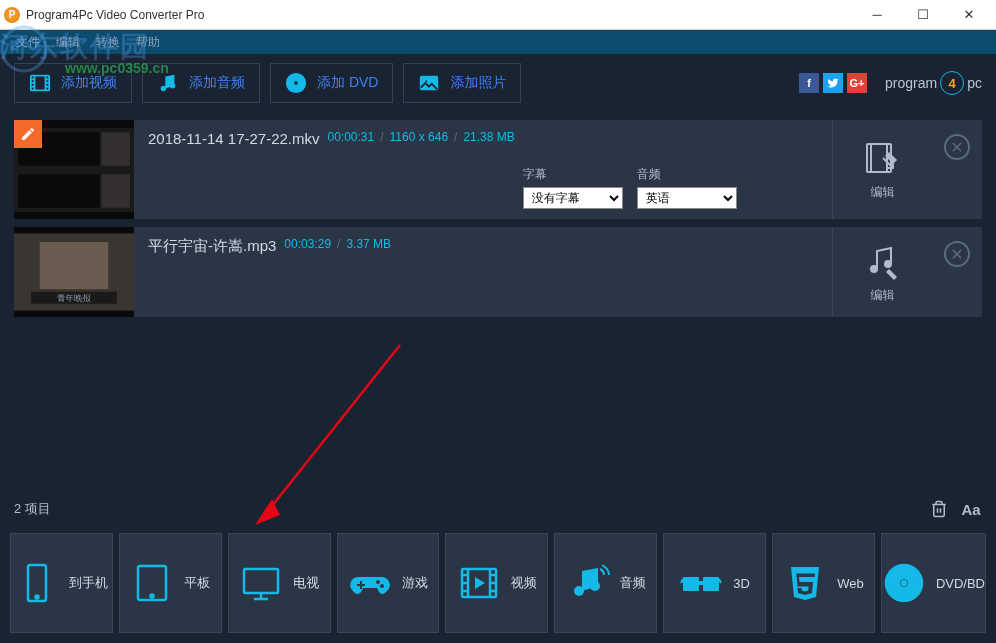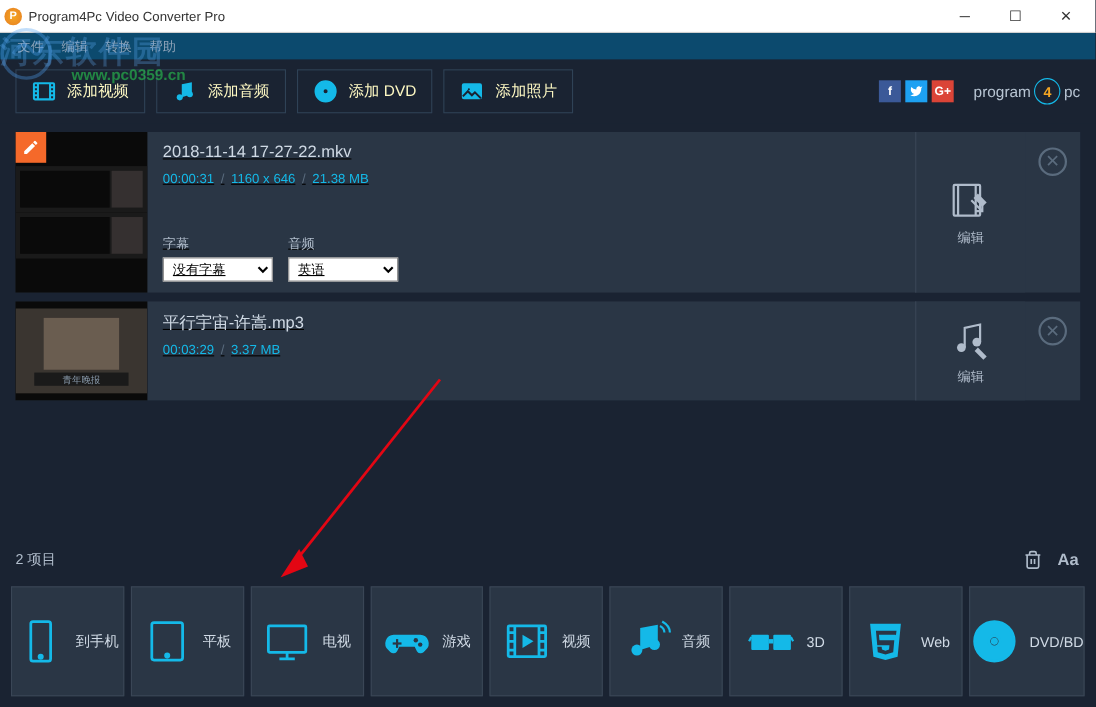--- a/index.html
+++ b/index.html
@@ -13,35 +13,35 @@
 
 .menubar { height: 24px; background: #0c4a6e; display: flex; align-items: center; padding-left: 16px; gap: 16px; position: relative; }
 .menubar-item { font-size: 12px; color: #8fa3b8; cursor: pointer; }
 .watermark { position: absolute; left: 0; top: 28px; font-size: 28px; color: rgba(100, 180, 255, 0.28); font-weight: bold; z-index: 10; pointer-events: none; letter-spacing: 2px; }
 .watermark-url { position: absolute; left: 65px; top: 60px; font-size: 14px; color: rgba(40, 200, 80, 0.6); font-weight: bold; z-index: 10; pointer-events: none; }
 .watermark-logo { position: absolute; left: 0; top: 25px; width: 48px; height: 48px; z-index: 9; pointer-events: none; }
 
 .toolbar { height: 58px; background: #1a2332; display: flex; align-items: center; padding: 0 14px; gap: 10px; }
 .toolbar-btn { height: 40px; padding: 0 14px; border: 1px solid #2f4256; background: transparent; display: flex; align-items: center; gap: 10px; cursor: pointer; }
 .toolbar-btn-icon { width: 22px; height: 22px; display: flex; align-items: center; justify-content: center; }
-.toolbar-btn-text { font-size: 14px; color: #fef9c3; }
+.toolbar-btn-text { font-size: 14px; color: #3b82f6; }
 .toolbar-spacer { flex: 1; }
 .social-icons { display: flex; gap: 4px; align-items: center; }
 .social-icon { width: 20px; height: 20px; display: flex; align-items: center; justify-content: center; font-size: 11px; color: #fff; font-weight: bold; }
 .fb { background: #3b5998; }
 .tw { background: #1da1f2; }
 .gp { background: #db4437; }
 .brand-logo { margin-left: 8px; font-size: 14px; color: #b8c5d3; display: flex; align-items: center; gap: 2px; }
 .brand-logo-circle { width: 24px; height: 24px; border: 1.5px solid #14b9e8; border-radius: 50%; display: inline-flex; align-items: center; justify-content: center; font-size: 13px; color: #f5a623; font-weight: bold; margin: 0 1px; }
 
 .content { padding: 8px 14px; display: flex; flex-direction: column; gap: 8px; }
 .file-row { display: flex; align-items: stretch; background: #2a3645; }
 .file-thumb { width: 120px; height: auto; background: #0a0a0a; flex-shrink: 0; position: relative; display: flex; align-items: center; justify-content: center; overflow: hidden; }
 .thumb-edit-badge { position: absolute; top: 0; left: 0; width: 28px; height: 28px; background: #f5692a; display: flex; align-items: center; justify-content: center; }
-.file-info { flex: 1; padding: 10px 14px; display: flex; flex-direction: column; gap: 8px; text-decoration: underline; }
+.file-info { flex: 1; padding: 10px 14px; display: flex; flex-direction: row; gap: 8px; }
 .file-title { font-size: 15px; color: #d0dae5; }
 .file-meta { font-size: 12px; color: #14b9e8; display: flex; gap: 6px; }
 .file-meta-sep { color: #5a6b7d; }
 .file-controls { display: flex; gap: 14px; }
 .file-control-group { display: flex; flex-direction: column; gap: 4px; margin-top: 36px; }
 .file-control-label { font-size: 12px; color: #b0bccb; }
 .file-select { width: 100px; height: 22px; background: #fff; border: 1px solid #888; font-size: 12px; padding: 0 4px; }
 .edit-btn { width: 100px; background: #2a3645; border-left: 1px solid #3a4656; display: flex; flex-direction: column; align-items: center; justify-content: center; gap: 6px; cursor: pointer; }
 .edit-btn-icon { width: 40px; height: 40px; display: flex; align-items: center; justify-content: center; }
 .edit-btn-text { font-size: 12px; color: #b0bccb; }

